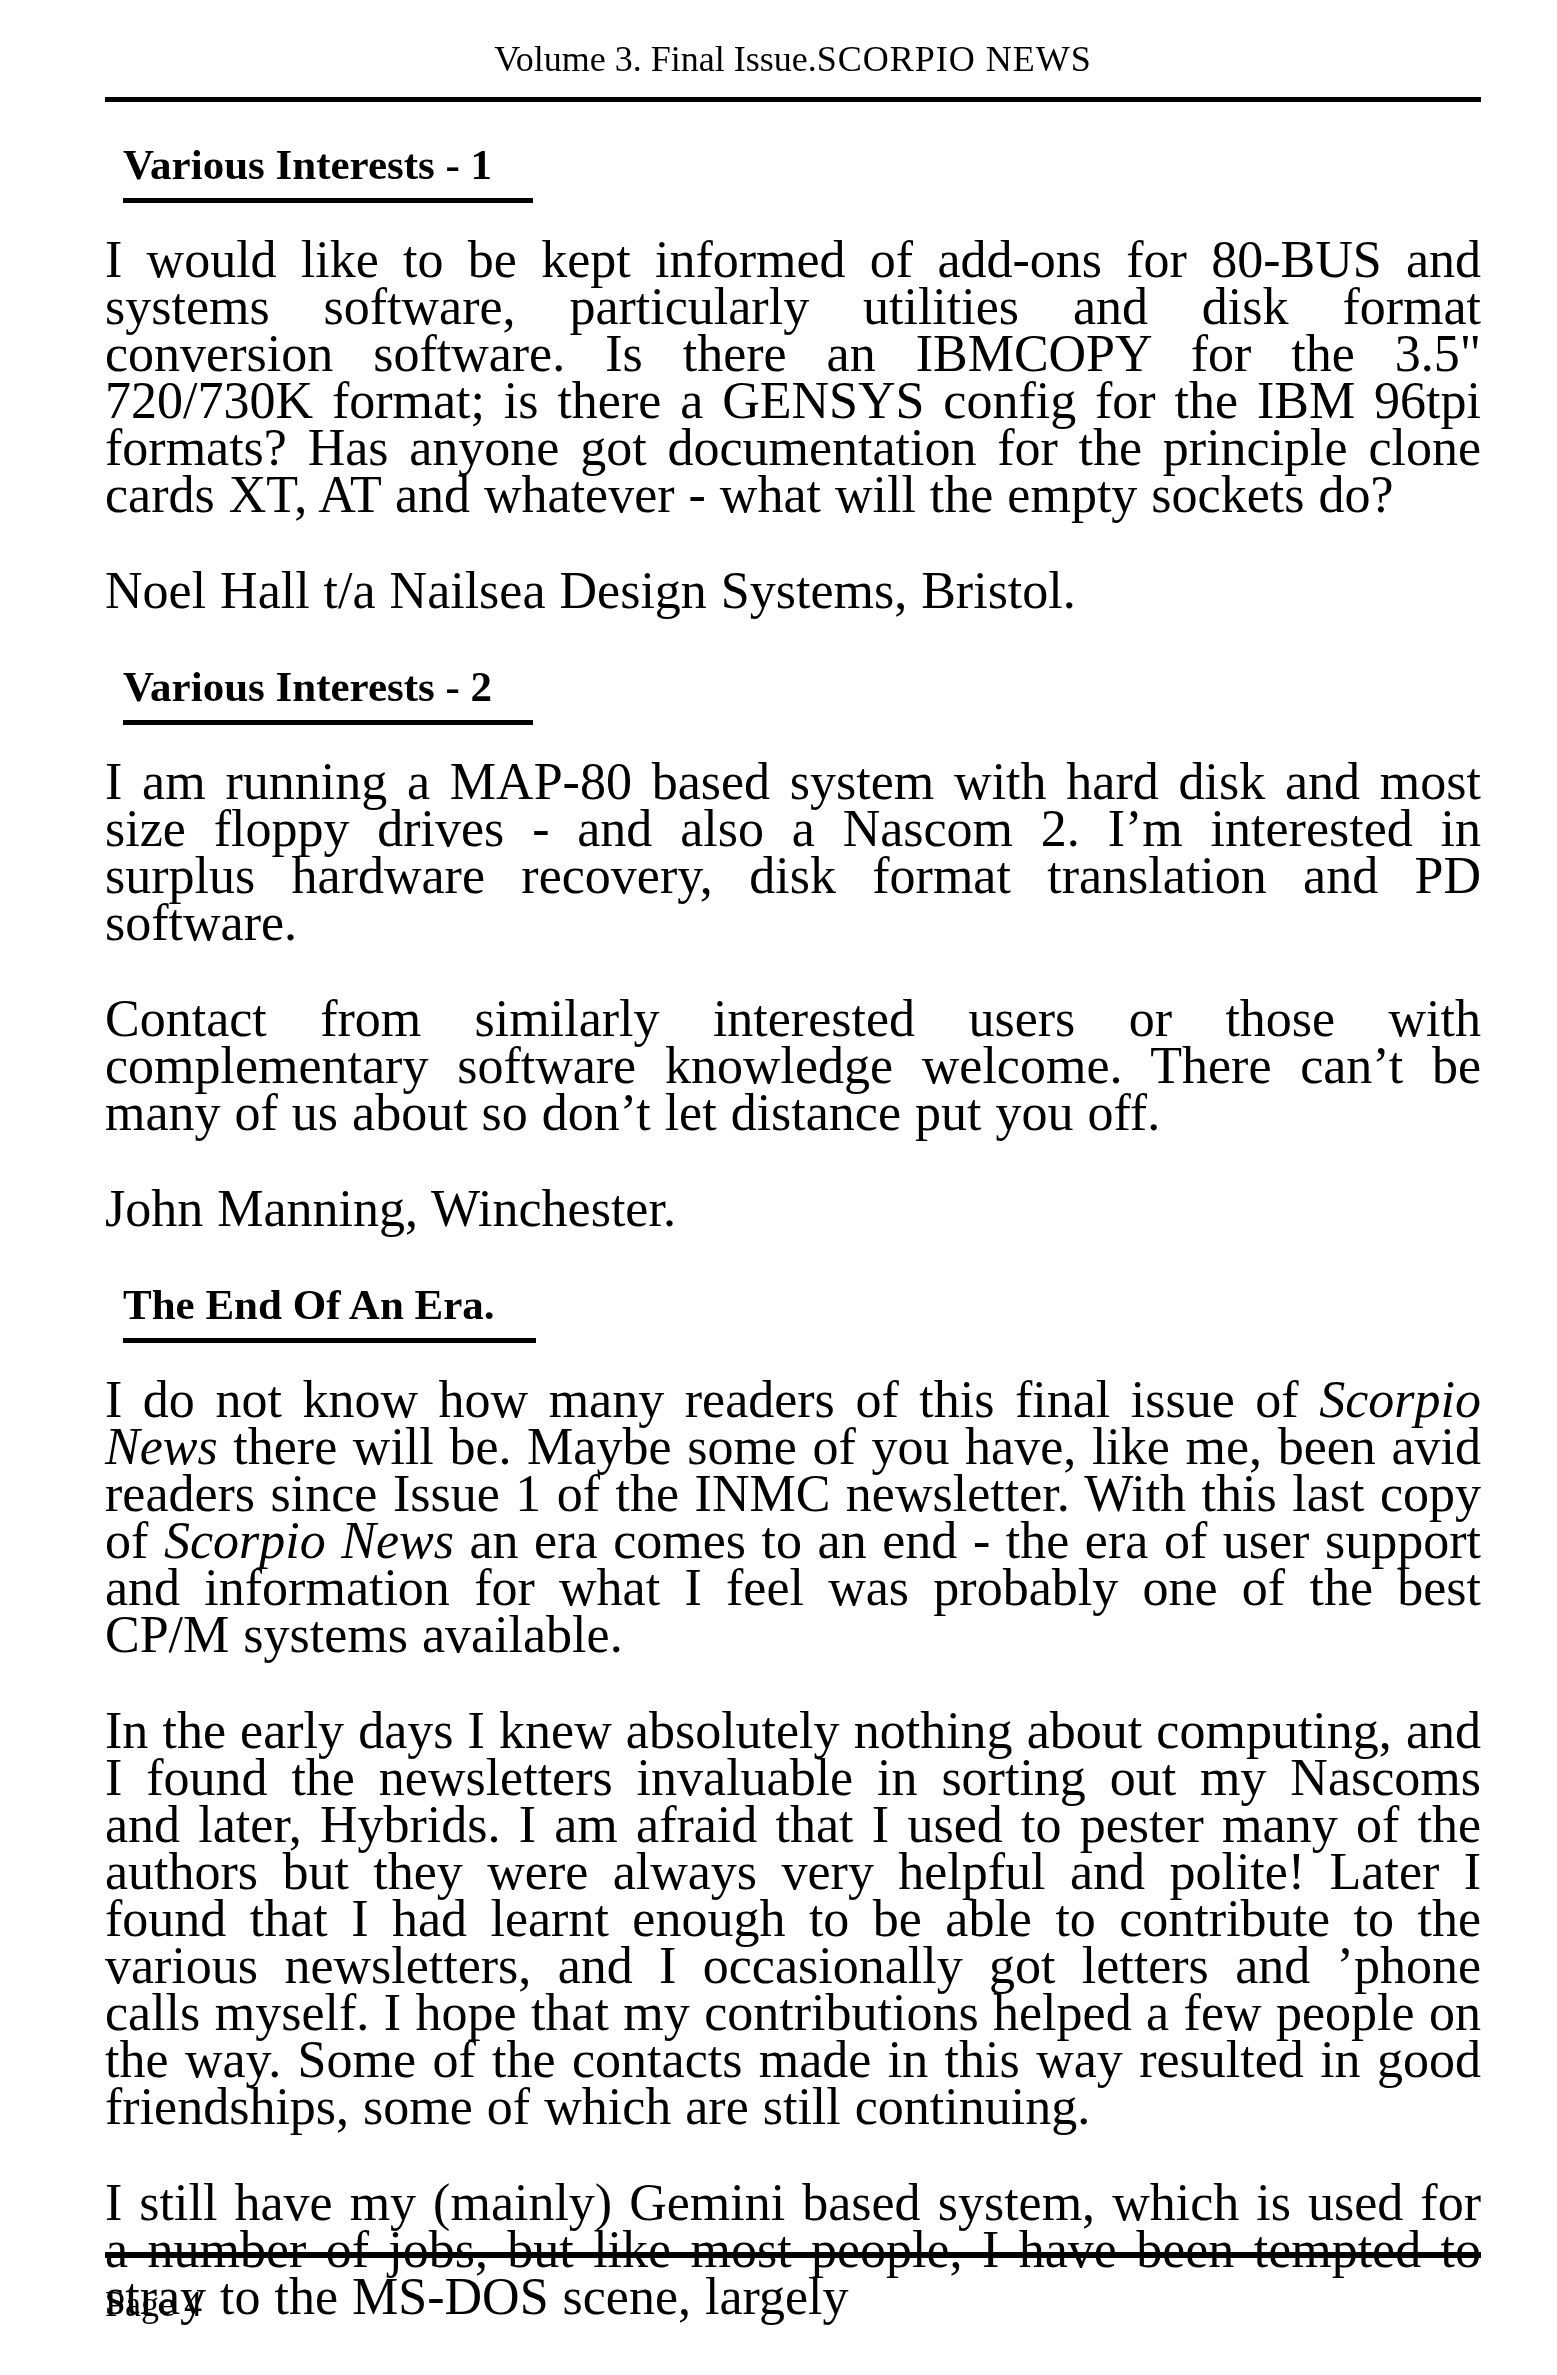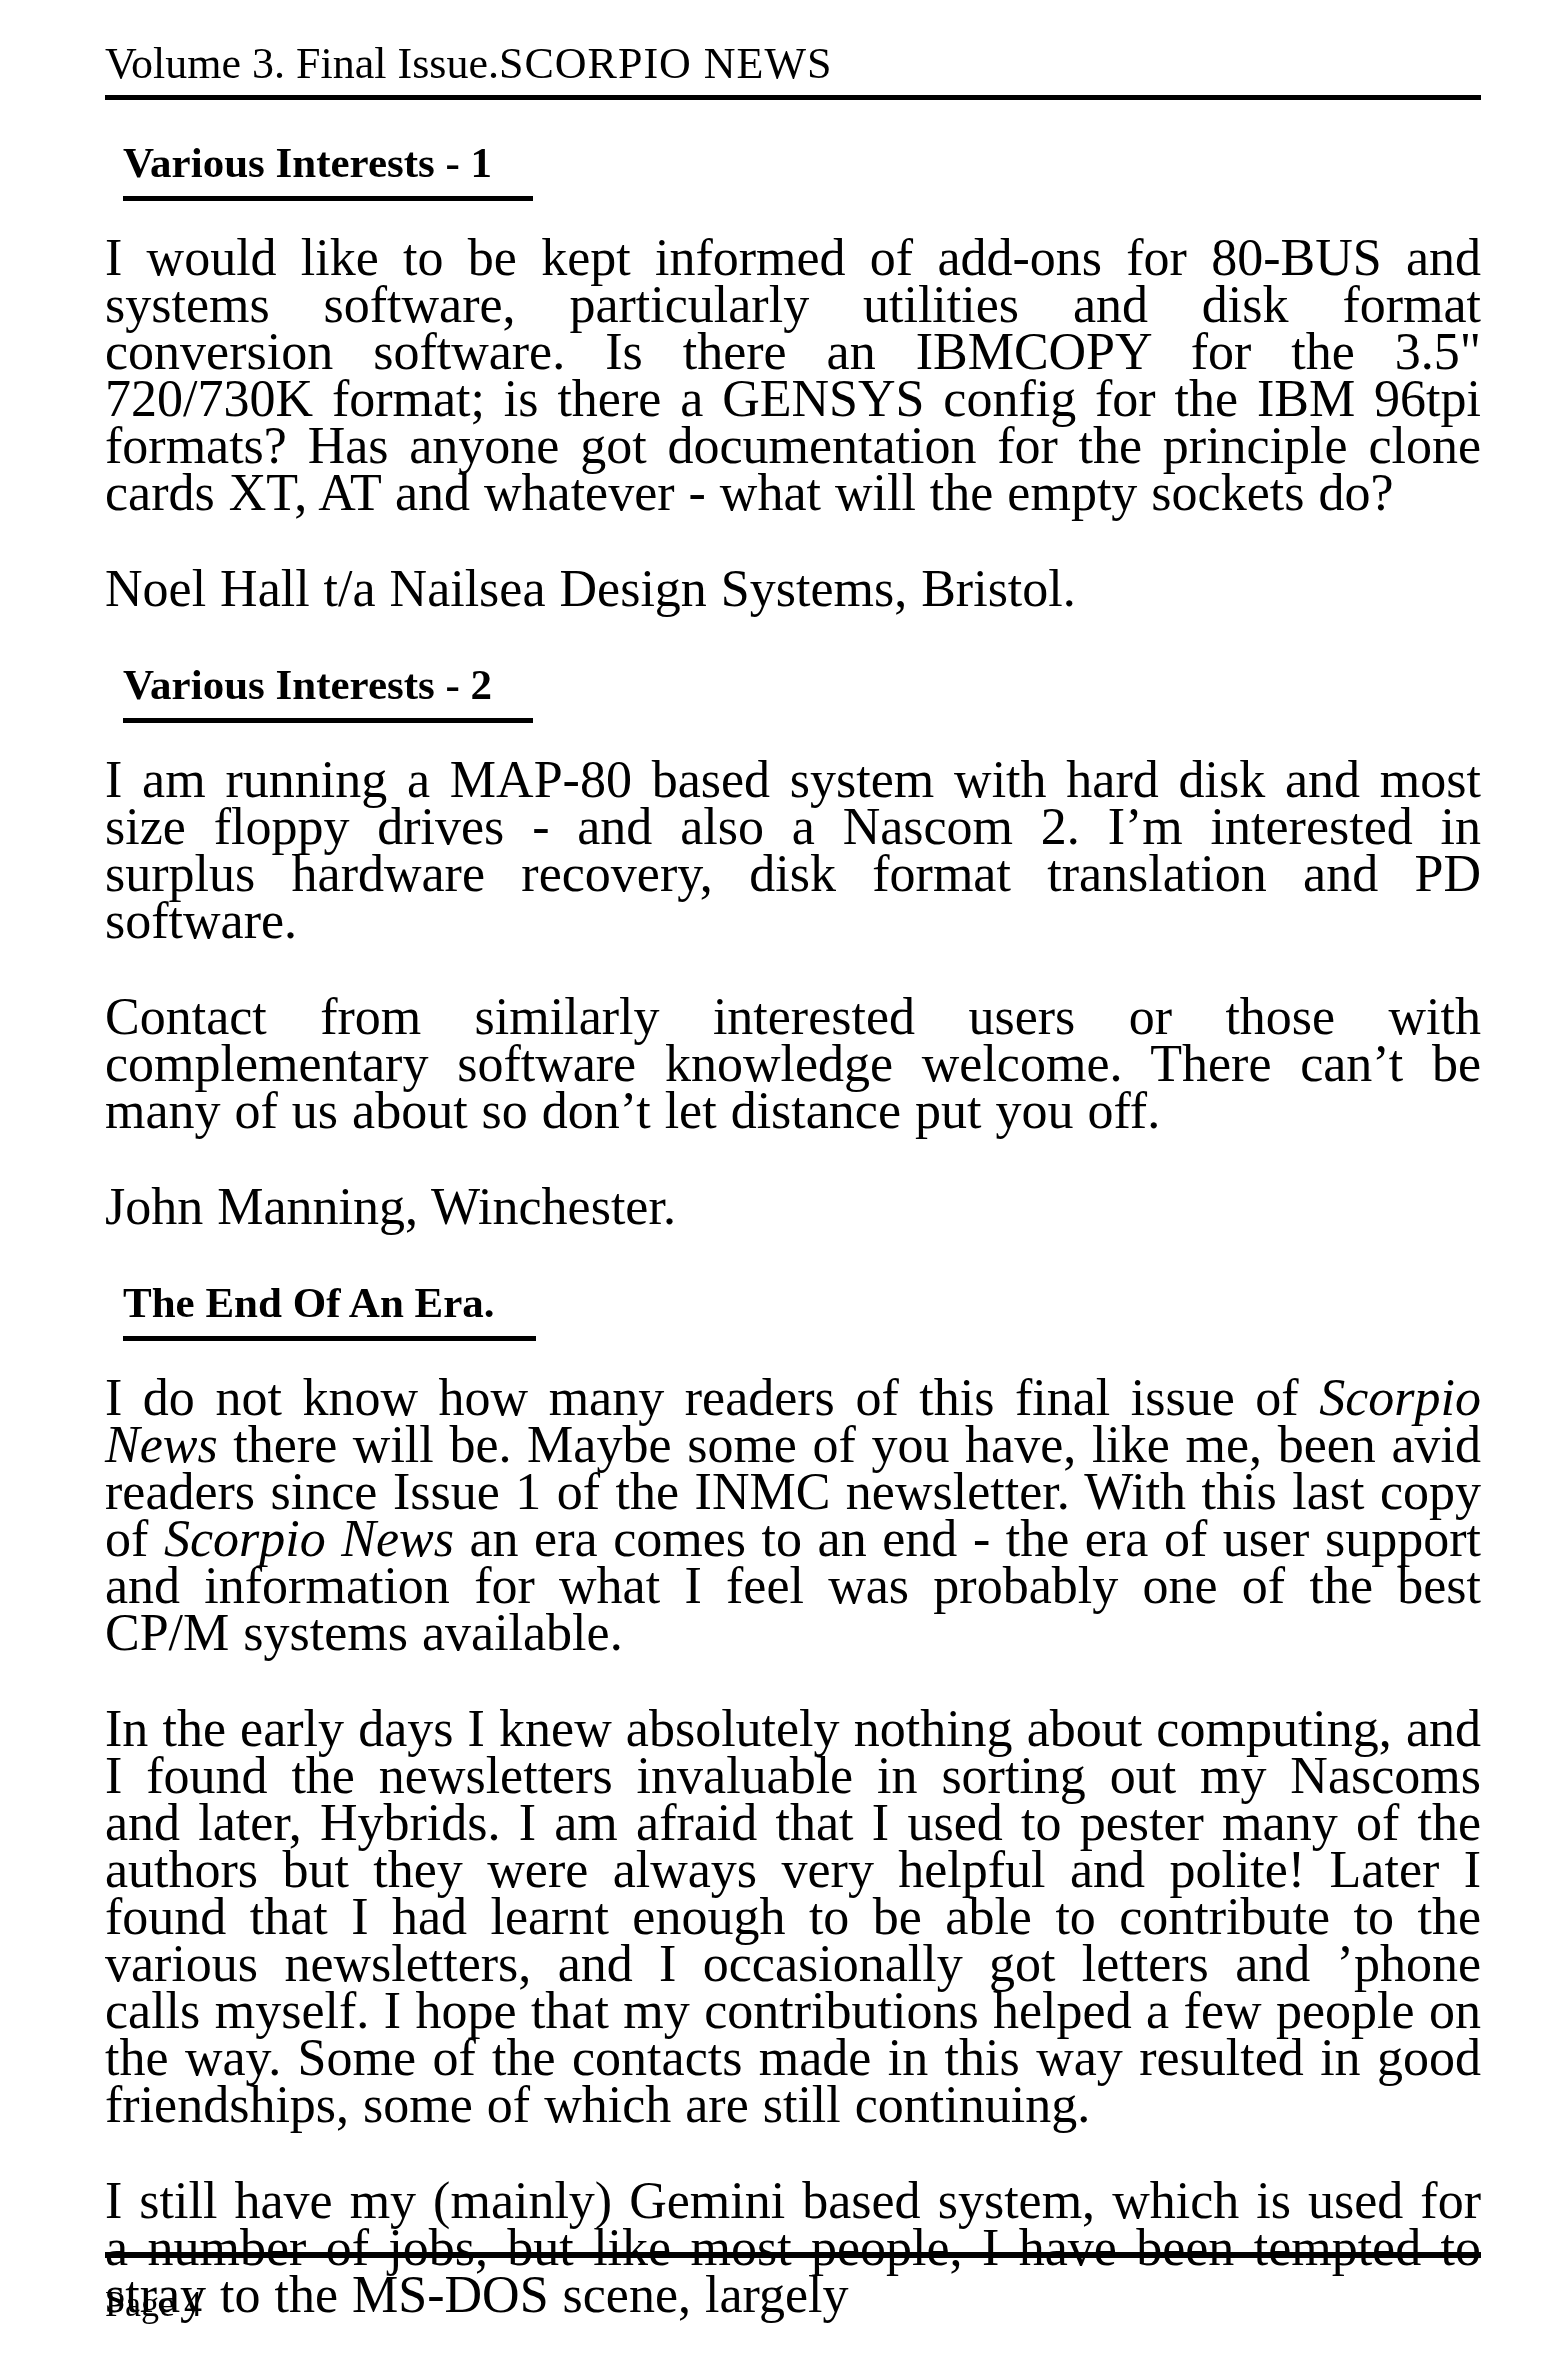--- a/index.html
+++ b/index.html
@@ -9,25 +9,25 @@
     height: 2375px;
     box-sizing: border-box;
     background: #ffffff;
     color: #000000;
     font-family: "Liberation Serif", "DejaVu Serif", serif;
     padding: 39px 76px 0 105px;
     overflow: hidden;
   }
   .masthead {
     display: flex;
-    justify-content: flex-start;
+    justify-content: center;
     align-items: baseline;
     border-bottom: 5.8px solid #000;
-    padding-bottom: 5px;
-    font-size: 44px;
+    padding-bottom: 17px;
+    font-size: 36px;
     line-height: 1.15;
     white-space: nowrap;
   }
   .masthead .pub { letter-spacing: 1px; }
   h2 {
     display: table;
     font-size: 43px;
     line-height: 1.1;
     font-weight: bold;
     margin: 39px 0 33px 18px;

